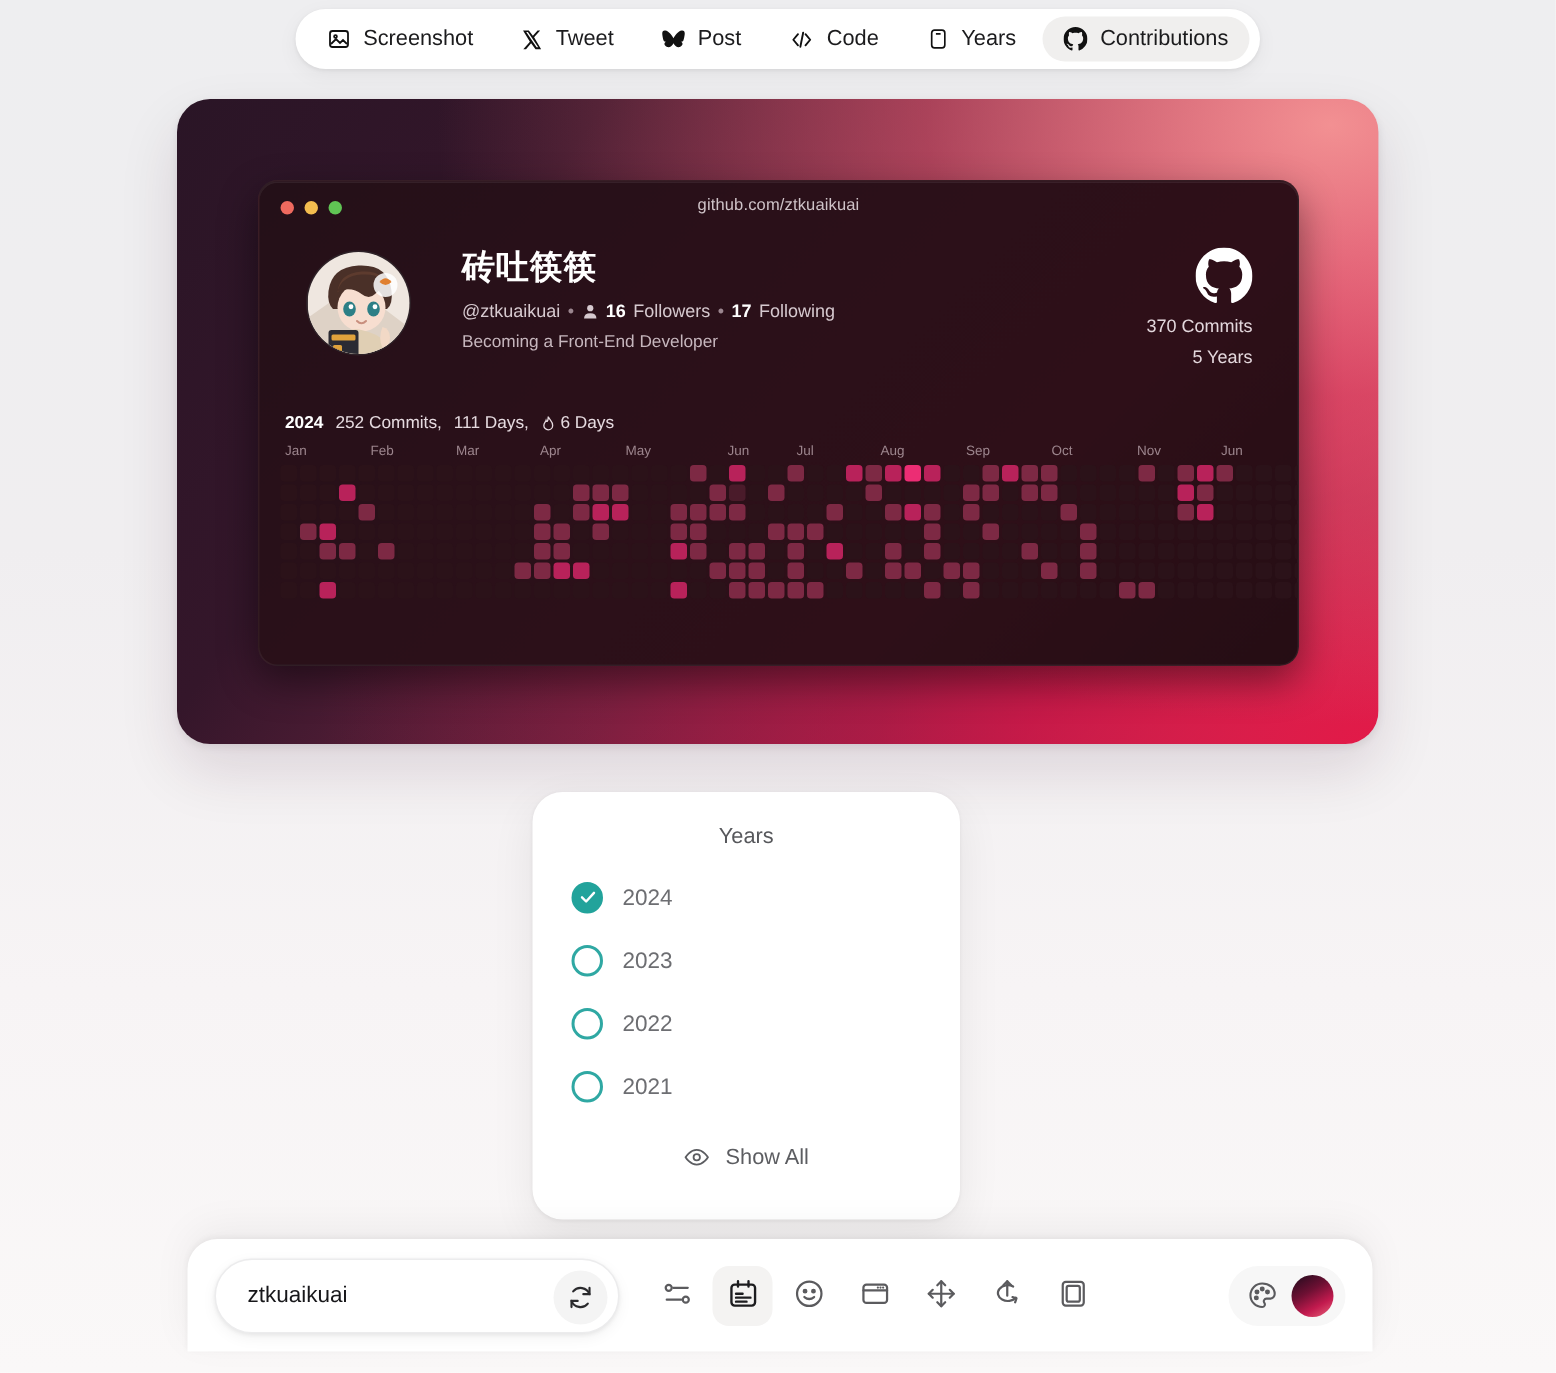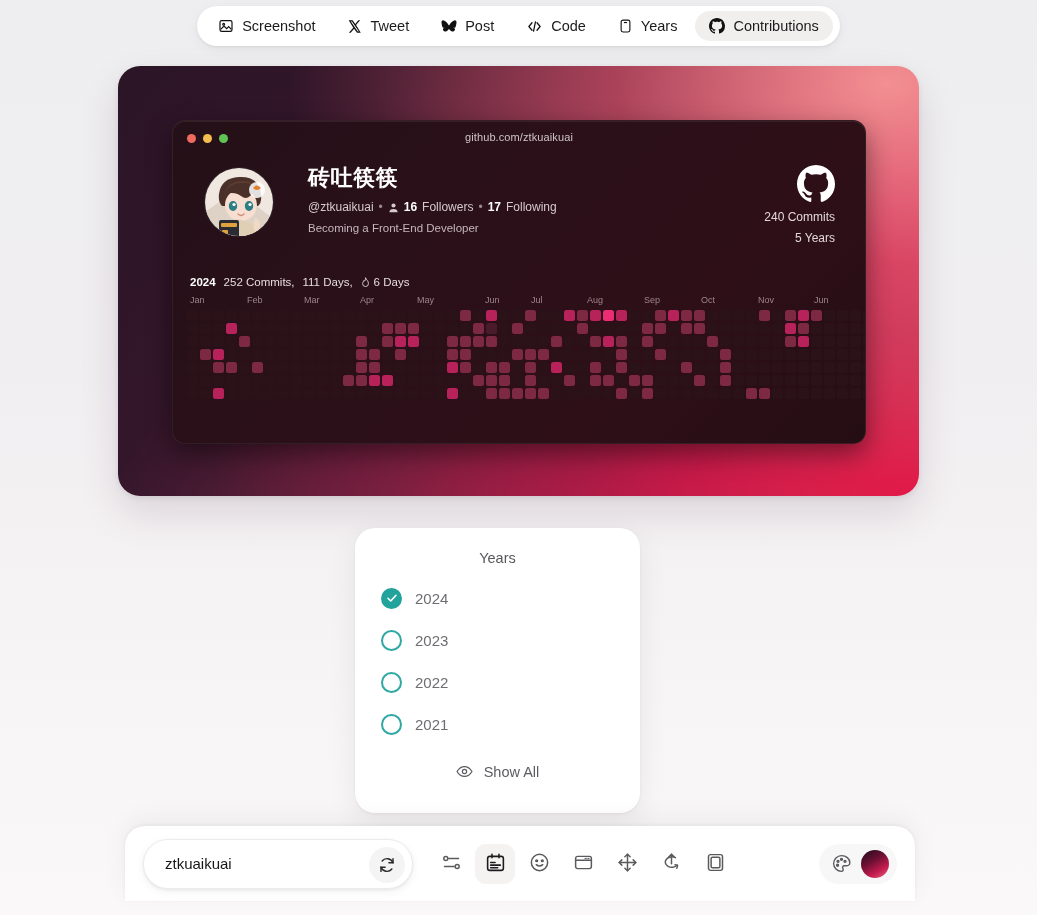--- a/index.html
+++ b/index.html
@@ -244,21 +244,21 @@
         </div>
         <div class="pbio">Becoming a Front-End Developer</div>
       </div>
 
       <div class="rightstats">
         <div class="gh-logo">
           <svg width="38" height="38" viewBox="0 0 16 16" fill="#ffffff">
             <path d="M8 0C3.58 0 0 3.58 0 8c0 3.54 2.29 6.53 5.47 7.59.4.07.55-.17.55-.38 0-.19-.01-.82-.01-1.49-2.01.37-2.53-.49-2.69-.94-.09-.23-.48-.94-.82-1.13-.28-.15-.68-.52-.01-.53.63-.01 1.08.58 1.23.82.72 1.21 1.87.87 2.33.66.07-.52.28-.87.51-1.07-1.78-.2-3.64-.89-3.64-3.95 0-.87.31-1.59.82-2.15-.08-.2-.36-1.02.08-2.12 0 0 .67-.21 2.2.82.64-.18 1.32-.27 2-.27.68 0 1.36.09 2 .27 1.53-1.04 2.2-.82 2.2-.82.44 1.1.16 1.92.08 2.12.51.56.82 1.27.82 2.15 0 3.07-1.87 3.75-3.65 3.95.29.25.54.73.54 1.48 0 1.07-.01 1.93-.01 2.2 0 .21.15.46.55.38A8.01 8.01 0 0 0 16 8c0-4.42-3.58-8-8-8z"></path>
           </svg>
         </div>
-        <div class="st">240 Commits</div>
+        <div class="st">370 Commits</div>
         <div class="st">5 Years</div>
       </div>
     </div>
 
     <div class="contrib">
       <div class="ctitle">
         <span class="yr">2024</span>
         <span>252 Commits,</span>
         <span>111 Days,</span>
         <span class="flame">

